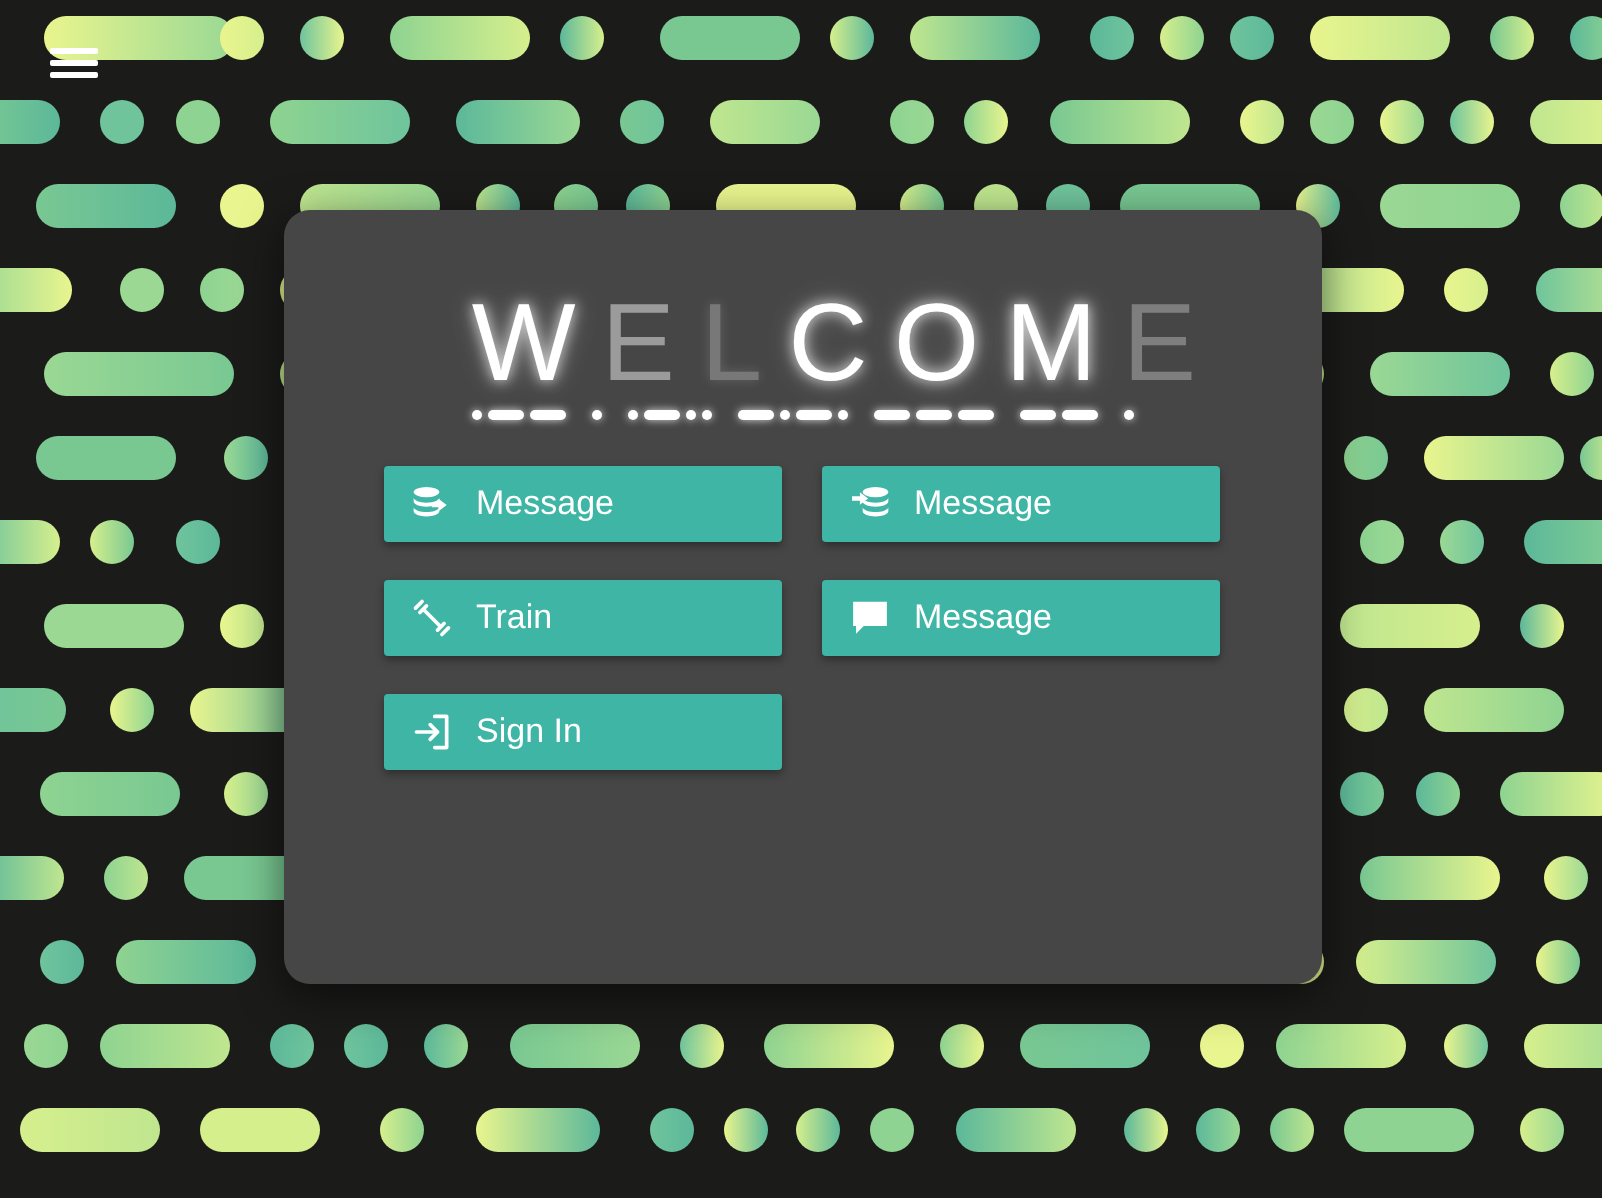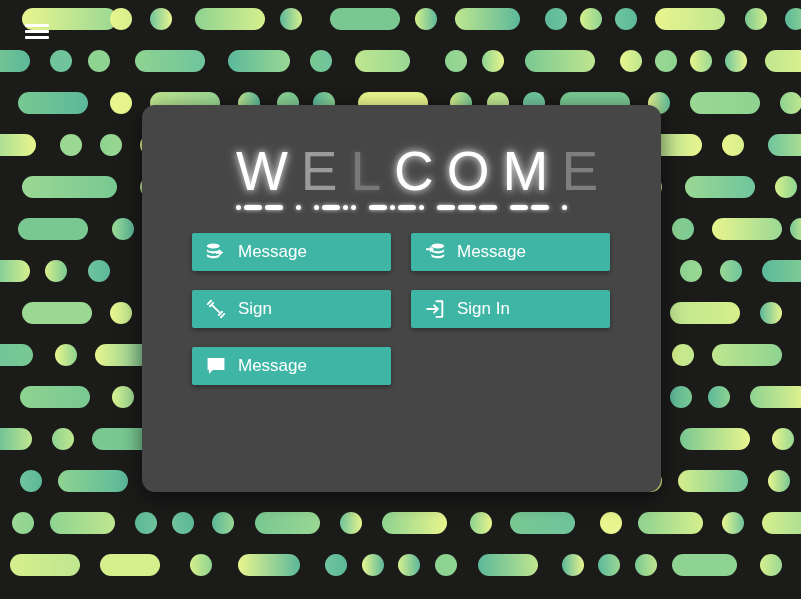--- a/index.html
+++ b/index.html
@@ -323,35 +323,35 @@
       <button class="action-button">
         <span class="btn-icon">
           <svg width="22" height="22" viewBox="0 0 24 24" fill="none" stroke="#fff" stroke-width="2" stroke-linecap="round">
             <line x1="7.5" y1="7.5" x2="16.5" y2="16.5"></line>
             <line x1="3" y1="6.6" x2="6.6" y2="3"></line>
             <line x1="5.4" y1="9" x2="9" y2="5.4"></line>
             <line x1="15" y1="18.6" x2="18.6" y2="15"></line>
             <line x1="17.4" y1="21" x2="21" y2="17.4"></line>
           </svg>
         </span>
-        <span class="btn-label">Sign</span>
+        <span class="btn-label">Train</span>
+      </button>
+      <button class="action-button">
+        <span class="btn-icon">
+          <svg width="22" height="22" viewBox="0 0 24 24" fill="#fff">
+            <path d="M2.8 3.2h18.4v13.2H8.6L4.4 20.6v-4.2H2.8z"></path>
+          </svg>
+        </span>
+        <span class="btn-label">Message</span>
       </button>
       <button class="action-button">
         <span class="btn-icon">
           <svg width="22" height="22" viewBox="0 0 24 24" fill="none" stroke="#fff" stroke-width="2" stroke-linecap="round" stroke-linejoin="round">
             <path d="M13.5 3.5H20v17h-6.5"></path>
             <line x1="3.5" y1="12" x2="15" y2="12"></line>
             <polyline points="11,8 15,12 11,16"></polyline>
           </svg>
         </span>
         <span class="btn-label">Sign In</span>
       </button>
-      <button class="action-button">
-        <span class="btn-icon">
-          <svg width="22" height="22" viewBox="0 0 24 24" fill="#fff">
-            <path d="M2.8 3.2h18.4v13.2H8.6L4.4 20.6v-4.2H2.8z"></path>
-          </svg>
-        </span>
-        <span class="btn-label">Message</span>
-      </button>
     </div>
 
 </div>
 
 </body></html>

